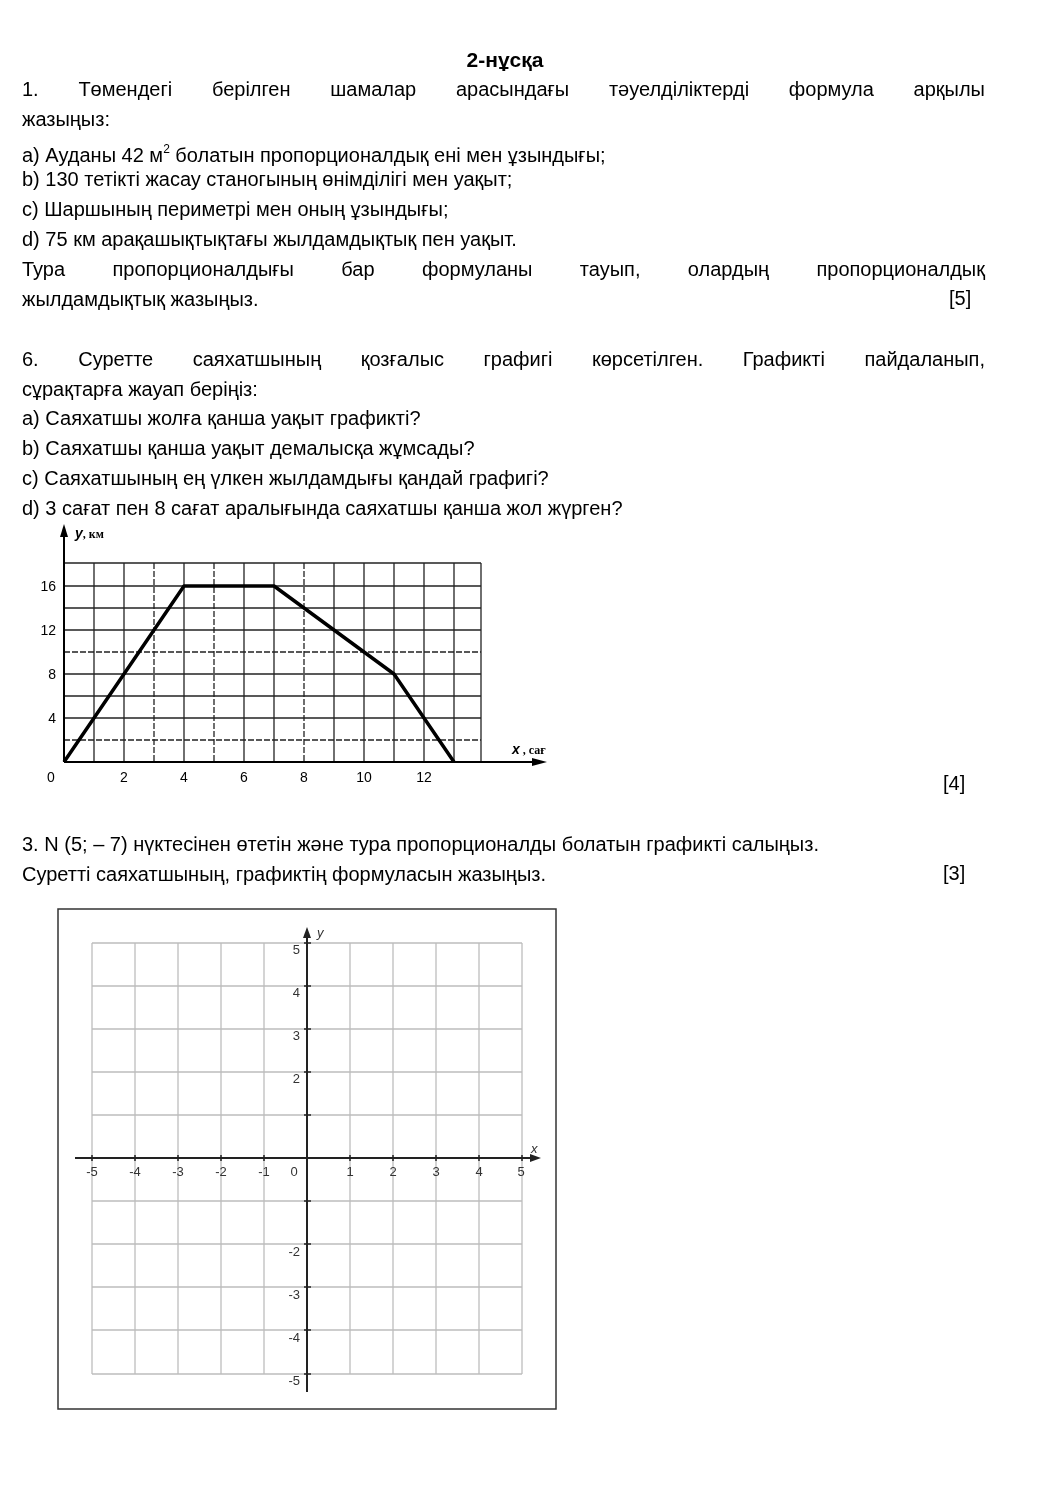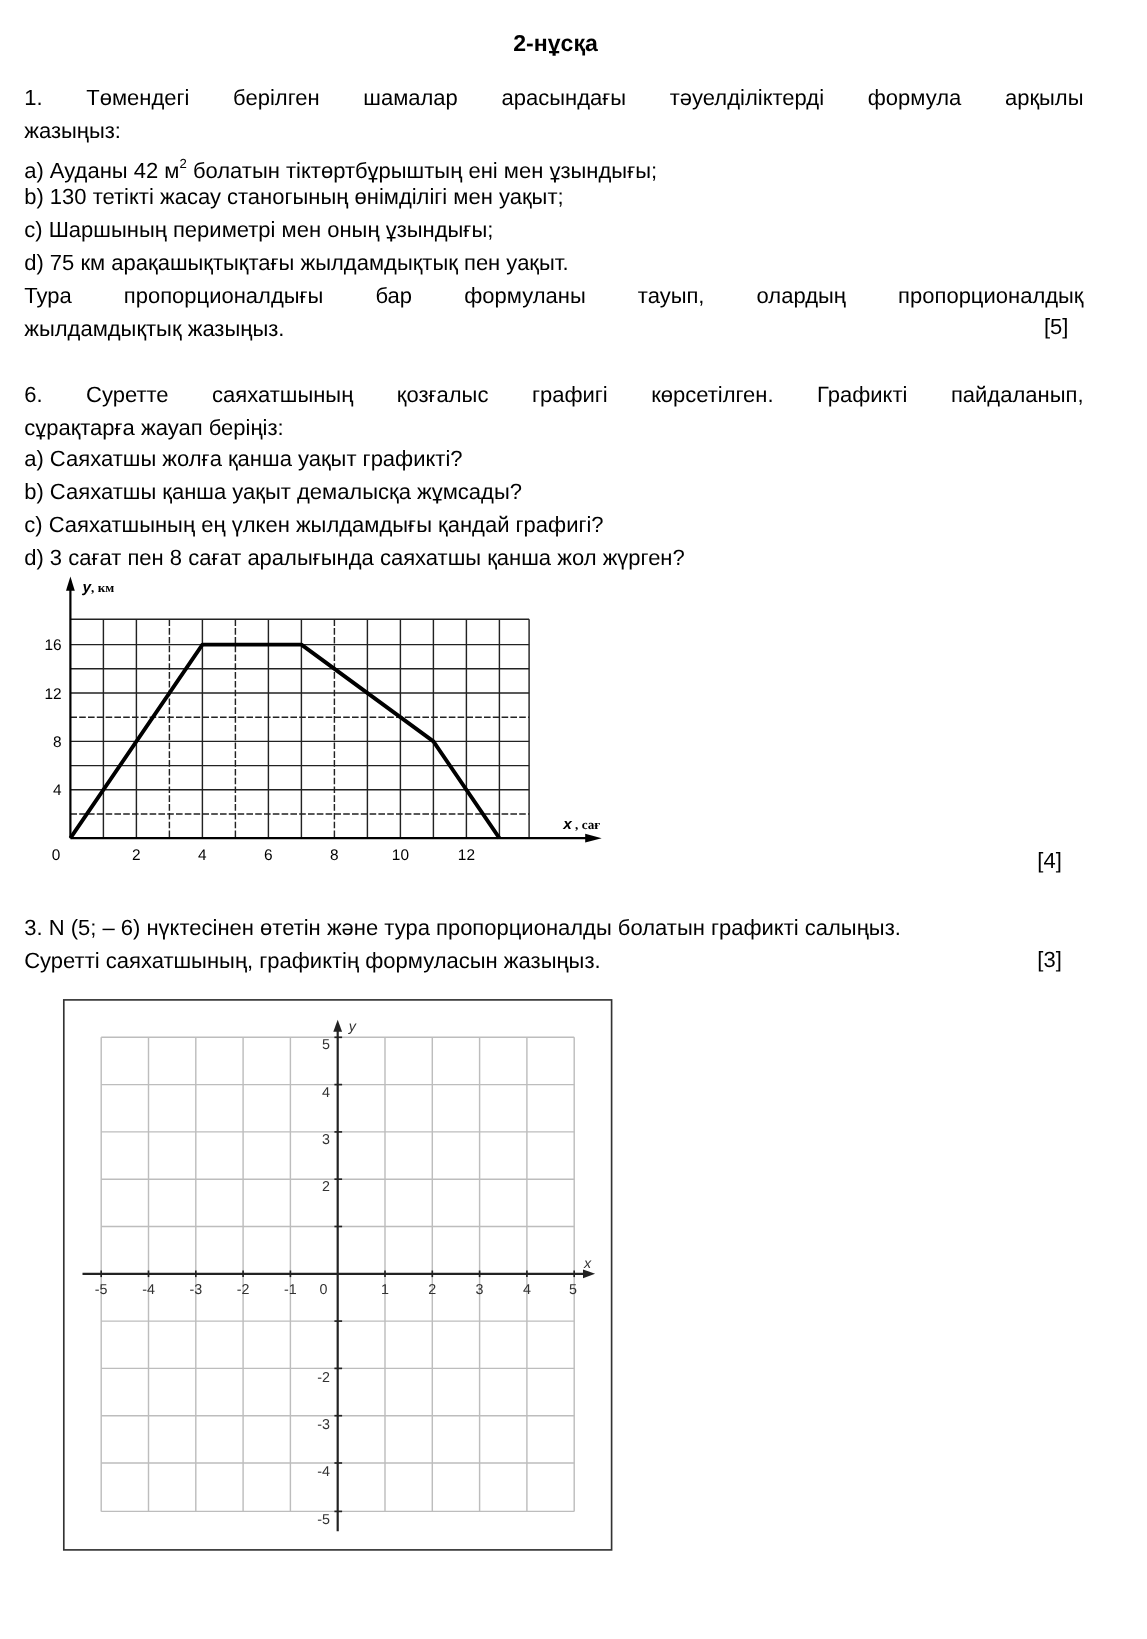--- a/index.html
+++ b/index.html
@@ -1,31 +1,31 @@
 <!DOCTYPE html>
 <html><head>
 <meta charset="utf-8">
 <style>
   html, body { margin: 0; padding: 0; background: #ffffff; }
   body { width: 1043px; height: 1490px; position: relative; font-family: "Liberation Sans", sans-serif; color: #000; }
-  .title { position: absolute; top: 28px; left: 0; width: 1010px; text-align: center; font-weight: bold; font-size: 21px; }
+  .title { position: absolute; top: 48px; left: 0; width: 1010px; text-align: center; font-weight: bold; font-size: 21px; }
   .line { position: absolute; left: 22px; font-size: 20px; line-height: 24px; white-space: nowrap; }
   .just { width: 963px; text-align: justify; text-align-last: justify; white-space: normal; }
   .score { position: absolute; font-size: 20px; }
   sup { font-size: 12px; vertical-align: 9px; }
   svg text { font-family: "Liberation Sans", sans-serif; }
 </style>
 </head>
 <body>
 
 <div class="title">2-нұсқа</div>
 
 <div class="line just" style="top:77px">1. Төмендегі берілген шамалар арасындағы тәуелділіктерді формула арқылы</div>
 <div class="line" style="top:107px">жазыңыз:</div>
-<div class="line" style="top:137px"><span>a) Ауданы 42 м</span><sup>2</sup><span> болатын тіктөртбұрыштың ені мен ұзындығы;</span></div>
+<div class="line" style="top:137px"><span>a) Ауданы 42 м</span><sup>2</sup><span> болатын пропорционалдық ені мен ұзындығы;</span></div>
 <div class="line" style="top:167px">b) 130 тетікті жасау станогының өнімділігі мен уақыт;</div>
 <div class="line" style="top:197px">c) Шаршының периметрі мен оның ұзындығы;</div>
 <div class="line" style="top:227px">d) 75 км арақашықтықтағы жылдамдықтық пен уақыт.</div>
 <div class="line just" style="top:257px">Тура пропорционалдығы бар формуланы тауып, олардың пропорционалдық</div>
 <div class="line" style="top:287px">жылдамдықтық жазыңыз.</div>
 <div class="score" style="top:287px; left:949px">[5]</div>
 
 <div class="line just" style="top:347px">6. Суретте саяхатшының қозғалыс графигі көрсетілген. Графикті пайдаланып,</div>
 <div class="line" style="top:377px">сұрақтарға жауап беріңіз:</div>
 <div class="line" style="top:406px">a) Саяхатшы жолға қанша уақыт графикті?</div>
@@ -81,21 +81,21 @@
     <text x="244" y="782">6</text>
     <text x="304" y="782">8</text>
     <text x="364" y="782">10</text>
     <text x="424" y="782">12</text>
   </g>
   <text x="75" y="538" font-size="14" font-weight="bold" font-style="italic" fill="#000">y<tspan font-style="normal" font-family="Liberation Serif, serif" font-size="12">, км</tspan></text>
   <text x="512" y="754" font-size="14" font-weight="bold" font-style="italic" fill="#000">x<tspan font-style="normal" font-family="Liberation Serif, serif" font-size="12"> ,  сағ</tspan></text>
 </svg>
 <div class="score" style="top:772px; left:943px">[4]</div>
 
-<div class="line" style="top:832px">3. N (5; – 6) нүктесінен өтетін және тура пропорционалды болатын графикті салыңыз.</div>
+<div class="line" style="top:832px">3. N (5; – 7) нүктесінен өтетін және тура пропорционалды болатын графикті салыңыз.</div>
 <div class="line" style="top:862px">Суретті саяхатшының, графиктің формуласын жазыңыз.</div>
 <div class="score" style="top:862px; left:943px">[3]</div>
 
 <svg style="position:absolute; left:0; top:900px" width="600" height="520" viewBox="0 900 600 520">
   <rect x="58" y="909" width="498" height="500" fill="#fff" stroke="#333" stroke-width="1.5"></rect>
   <g stroke="#bdbdbd" stroke-width="1.3">
     <line x1="92" y1="943" x2="92" y2="1374"></line>
     <line x1="135" y1="943" x2="135" y2="1374"></line>
     <line x1="178" y1="943" x2="178" y2="1374"></line>
     <line x1="221" y1="943" x2="221" y2="1374"></line>

